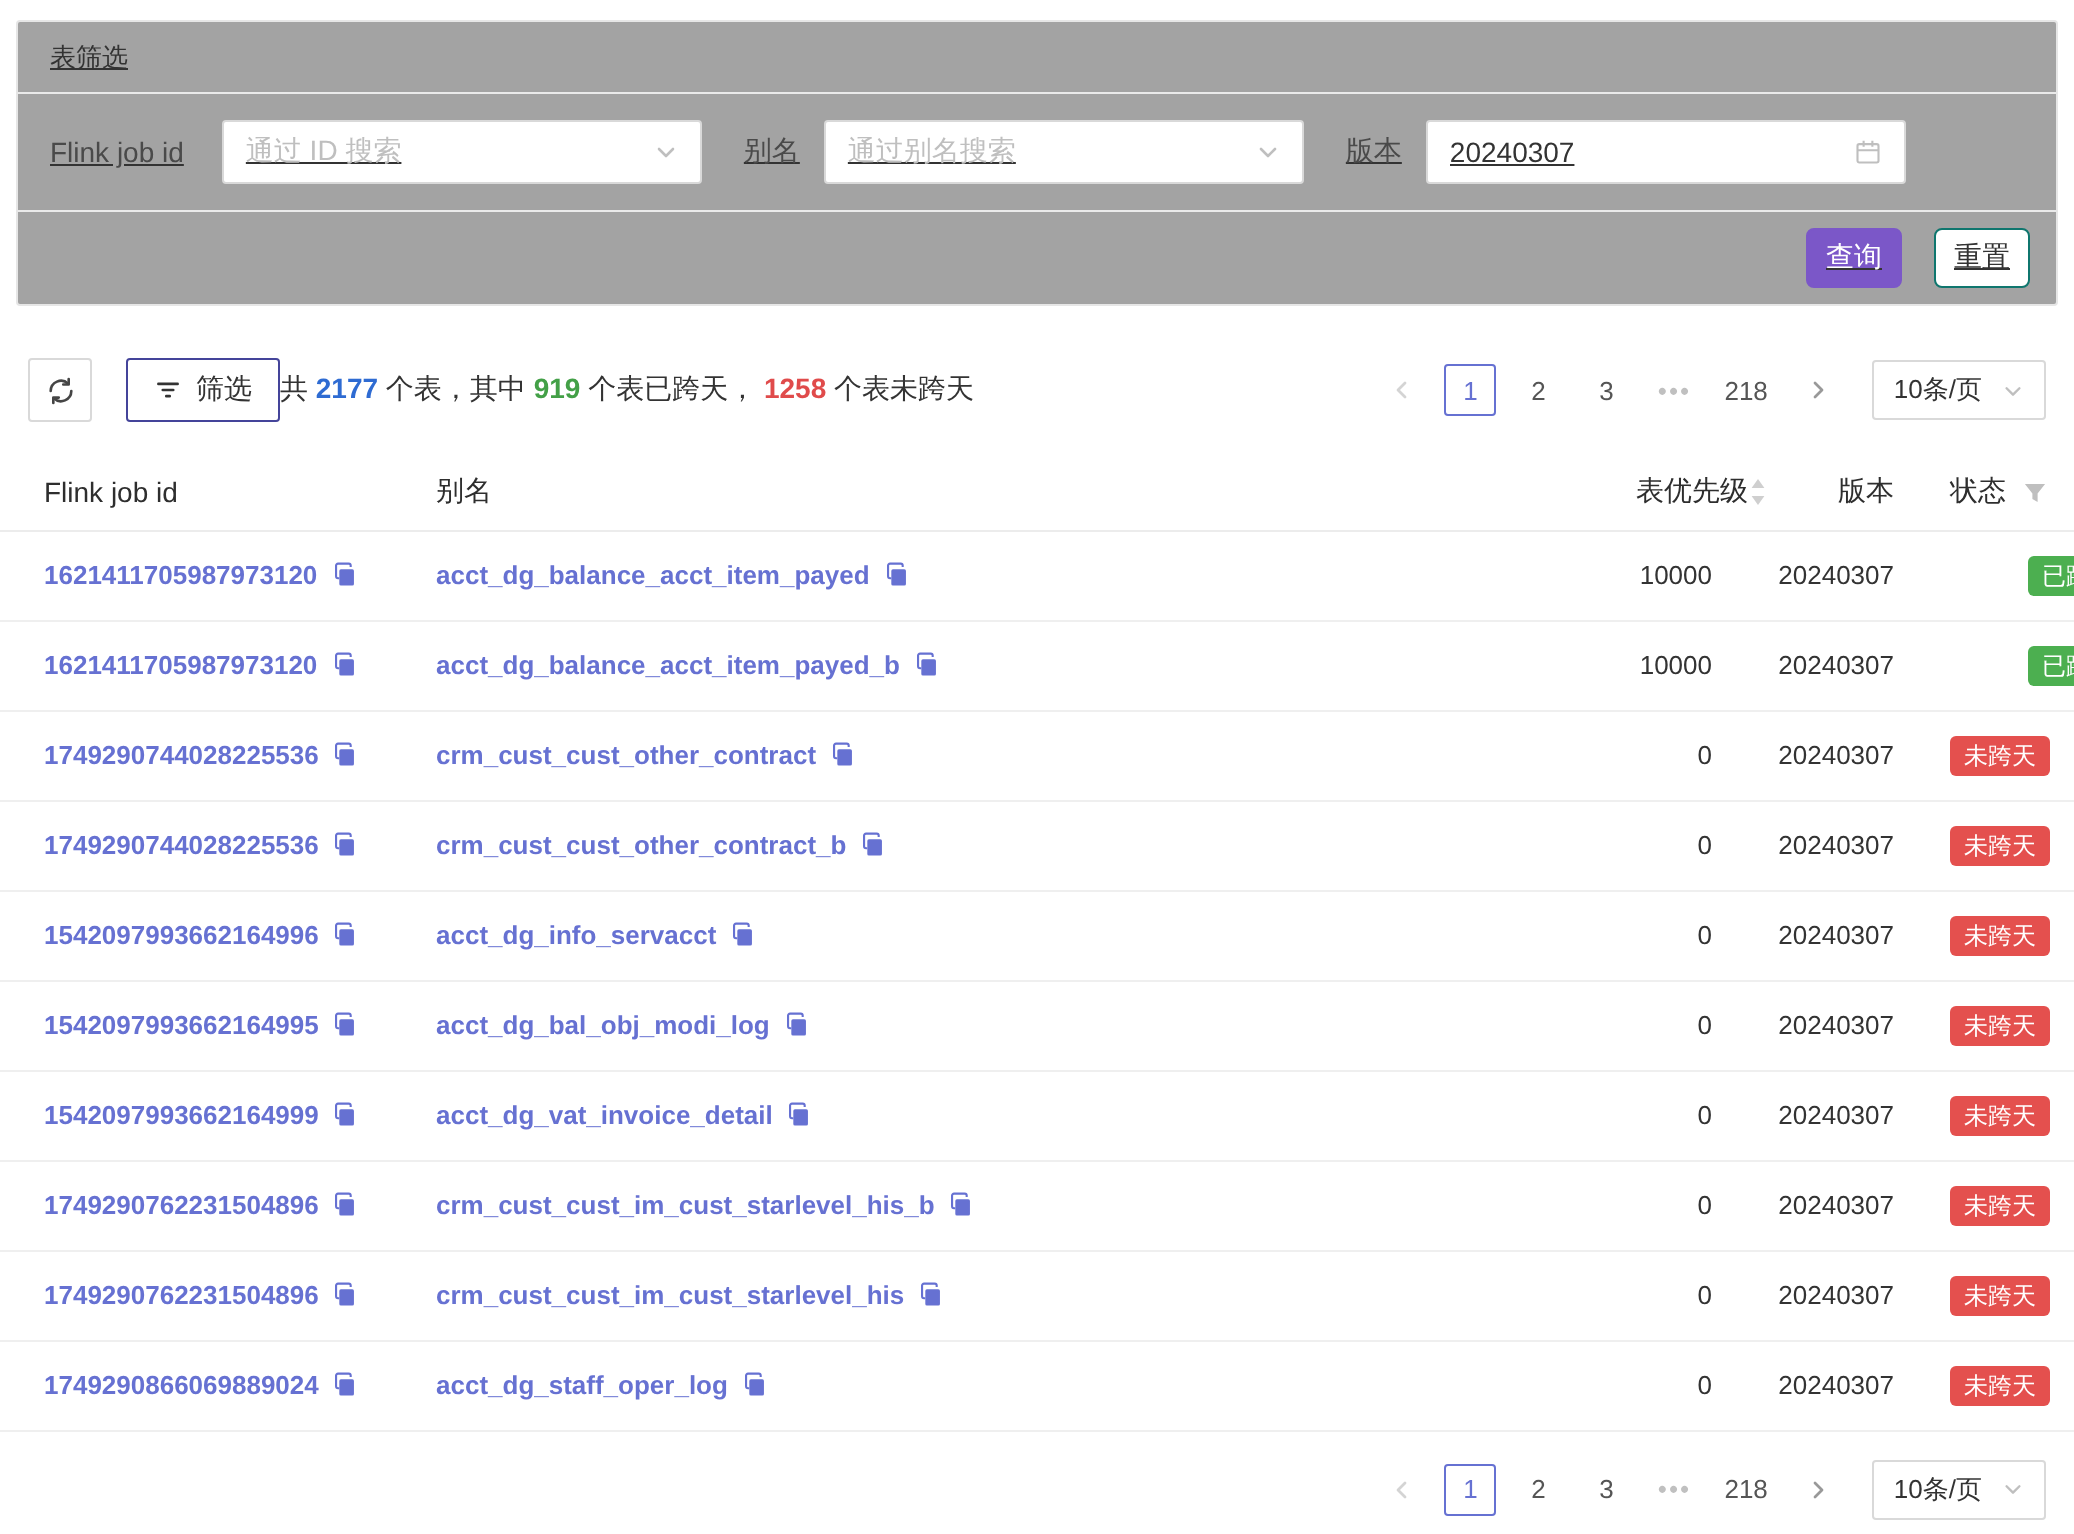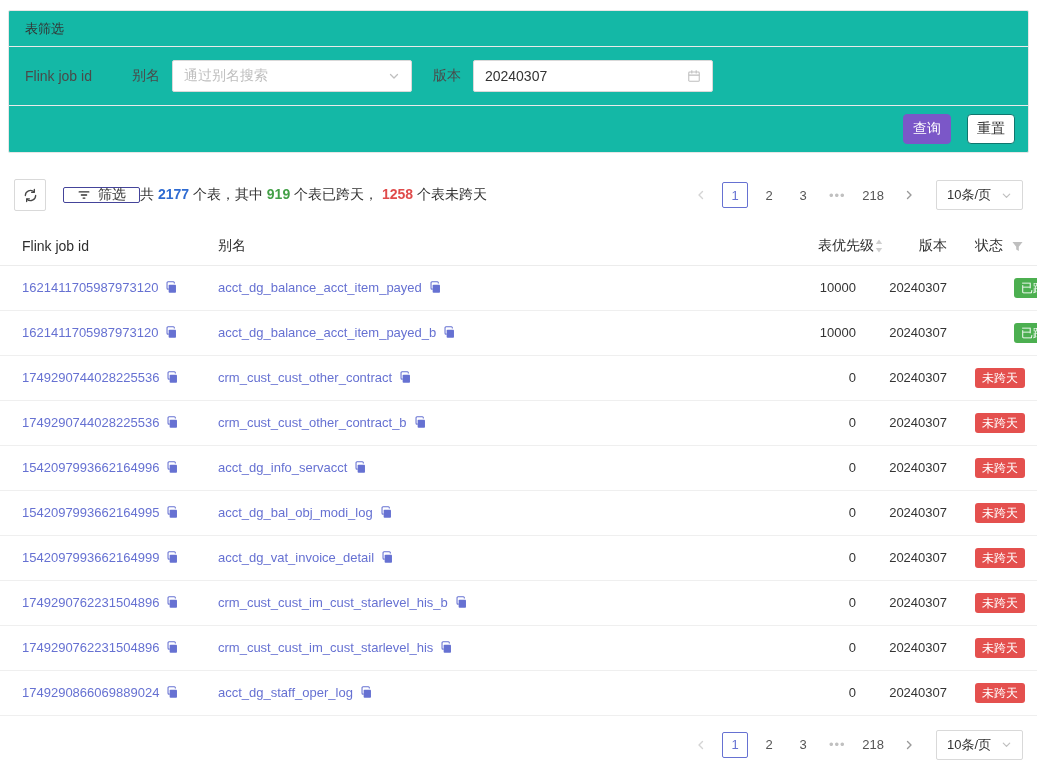--- a/index.html
+++ b/index.html
@@ -6,21 +6,21 @@
   html,body { width:1037px; height:767px; background:#fff; }
   body {
     font-family:"Liberation Sans","DejaVu Sans",sans-serif;
     font-size:14px; color:#333; overflow:hidden;
     --primary:#7b57c8; --link:#6671d2; --success:#4caf50; --error:#e4504e;
     --count-blue:#2e6bd2; --count-green:#43a047; --count-red:#e04b4b;
   }
   svg { display:block; }
 
   
-  .filter-card { margin:10px 8px 0; border:1px solid #e6e6e6; border-radius:2px; background:#14b8a6; }
+  .filter-card { margin:10px 8px 0; border:1px solid #e6e6e6; border-radius:2px; background:#a3a3a3;text-decoration:underline; }
   .fc-header { padding:9px 16px 8px; border-bottom:1px solid #eaeaea; font-size:13px; color:#333; }
   .fc-body { display:flex; align-items:center; padding:13px 16px; }
   .field { display:flex; align-items:center; }
   .field + .field { margin-left:21px; }
   .field-label { color:#4a4a4a; margin-right:12px; white-space:nowrap; }
   .field-label.first { margin-right:19px; }
   .select, .date-input {
     width:240px; height:32px; border:1px solid #d9d9d9; border-radius:2px;
     display:flex; align-items:center; justify-content:space-between;
     padding:0 11px; background:#fff; cursor:pointer;
@@ -35,21 +35,21 @@
     padding:8px 13px; border-top:1px solid #eaeaea; }
   .btn { height:30px; padding:0 9px; border-radius:4px; font-size:14px; cursor:pointer;
     display:flex; align-items:center; font-family:inherit; }
   .btn-primary { background:var(--primary); color:#fff; border:1px solid var(--primary); }
   .btn-default { background:#fff; color:#333; border:1px solid #0f766e; }
 
   
   .toolbar { display:flex; align-items:center; margin:26px 14px 0; }
   .icon-btn { width:32px; height:32px; border:1px solid #d9d9d9; border-radius:2px;
     background:#fff; color:#454545; display:flex; align-items:center; justify-content:center; cursor:pointer; }
-  .filter-btn { margin-left:17px; height:16px; padding:0 13px; border:1px solid #44449a;
+  .filter-btn { margin-left:17px; height:32px; padding:0 13px; border:1px solid #44449a;
     border-radius:2px; background:#fff; color:#333; display:flex; align-items:center; gap:7px;
     font-size:14px; cursor:pointer; font-family:inherit; }
   .summary { color:#333; white-space:pre-wrap; }
   .num { font-weight:bold; }
   .num-blue { color:var(--count-blue); }
   .num-green { color:var(--count-green); }
   .num-red { color:var(--count-red); }
 
   
   .pagination { display:flex; align-items:center; }
@@ -72,38 +72,46 @@
   td { height:45px; border-bottom:1px solid #efefef; vertical-align:middle; color:#333; }
   .c-id { padding-left:22px; }
   th.c-id { padding-left:22px; }
   .c-pri { text-align:right; padding-right:28px; }
   th.c-pri { padding-right:0; }
   .th-flex-right { display:flex; align-items:center; justify-content:flex-end; gap:0; }
   .c-ver { text-align:right; padding-right:8px; }
   .c-status { padding-left:20px; }
   .th-flex-left { display:flex; align-items:center; gap:8px; }
   .cell-flex { display:flex; align-items:center; gap:7px; }
-  a.link { color:var(--link); text-decoration:none; cursor:pointer; }
+  a.link { color:var(--link); text-decoration:none; cursor:pointer;font-weight:bold; }
   .copy-ic { color:var(--link); cursor:pointer; display:flex; align-items:center; }
   .badge { display:inline-block; font-size:12px; line-height:1; padding:4px 7px;
     border-radius:3px; color:#fff; white-space:nowrap; }
   .badge-green { background:var(--success);margin-left:39px; }
   .badge-red { background:var(--error); }
   .sort-ic, .funnel-ic { cursor:pointer; }
 
   .bottom-bar { display:flex; justify-content:flex-end; margin:14px 14px 0; }
 </style>
 </head>
 <body>
 
 <div class="filter-card">
   <div class="fc-header">表筛选</div>
   <div class="fc-body">
     <div class="field">
       <span class="field-label first">Flink job id</span>
+      <div class="select">
+        <span class="placeholder">通过 ID 搜索</span>
+        <span class="muted-icon">
+          <svg width="12" height="12" viewBox="0 0 12 12" fill="none" stroke="currentColor" stroke-width="1.3" stroke-linecap="round" stroke-linejoin="round">
+              <path d="M2.5 4.5L6 8l3.5-3.5"></path>
+            </svg>
+        </span>
+      </div>
     </div>
     <div class="field">
       <span class="field-label">别名</span>
       <div class="select">
         <span class="placeholder">通过别名搜索</span>
         <span class="muted-icon">
           <svg width="12" height="12" viewBox="0 0 12 12" fill="none" stroke="currentColor" stroke-width="1.3" stroke-linecap="round" stroke-linejoin="round">
               <path d="M2.5 4.5L6 8l3.5-3.5"></path>
             </svg>
         </span>

